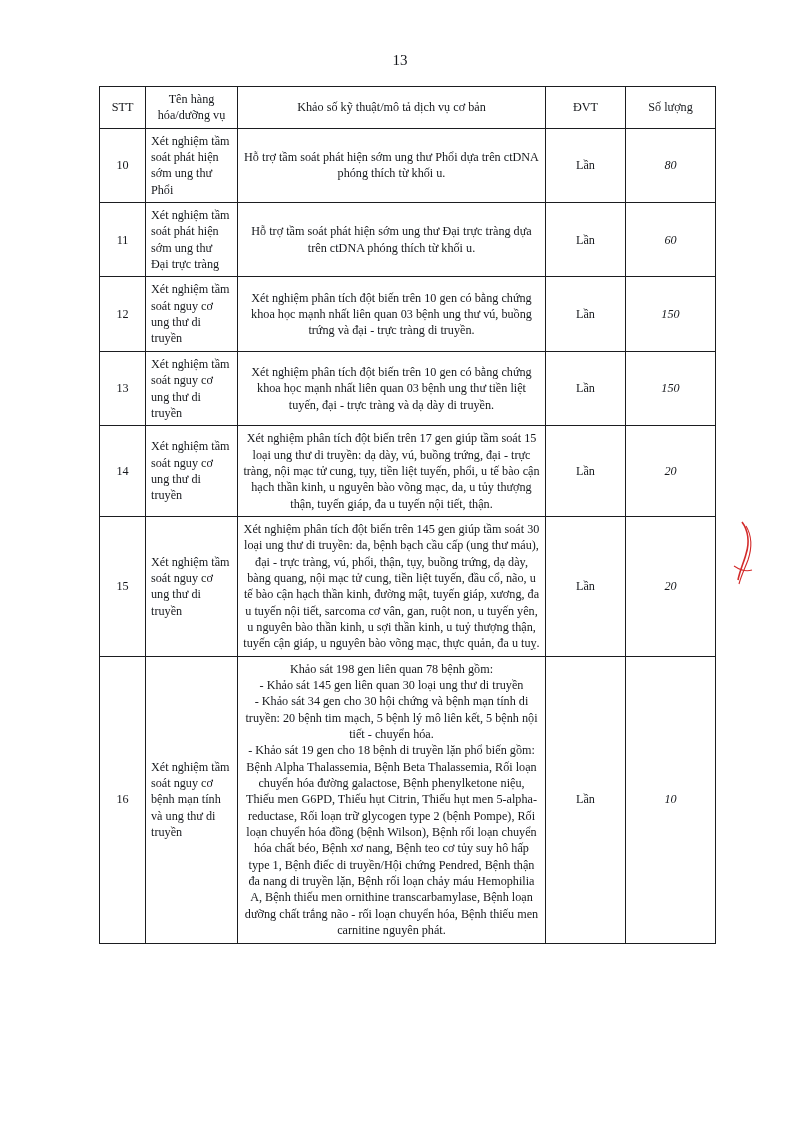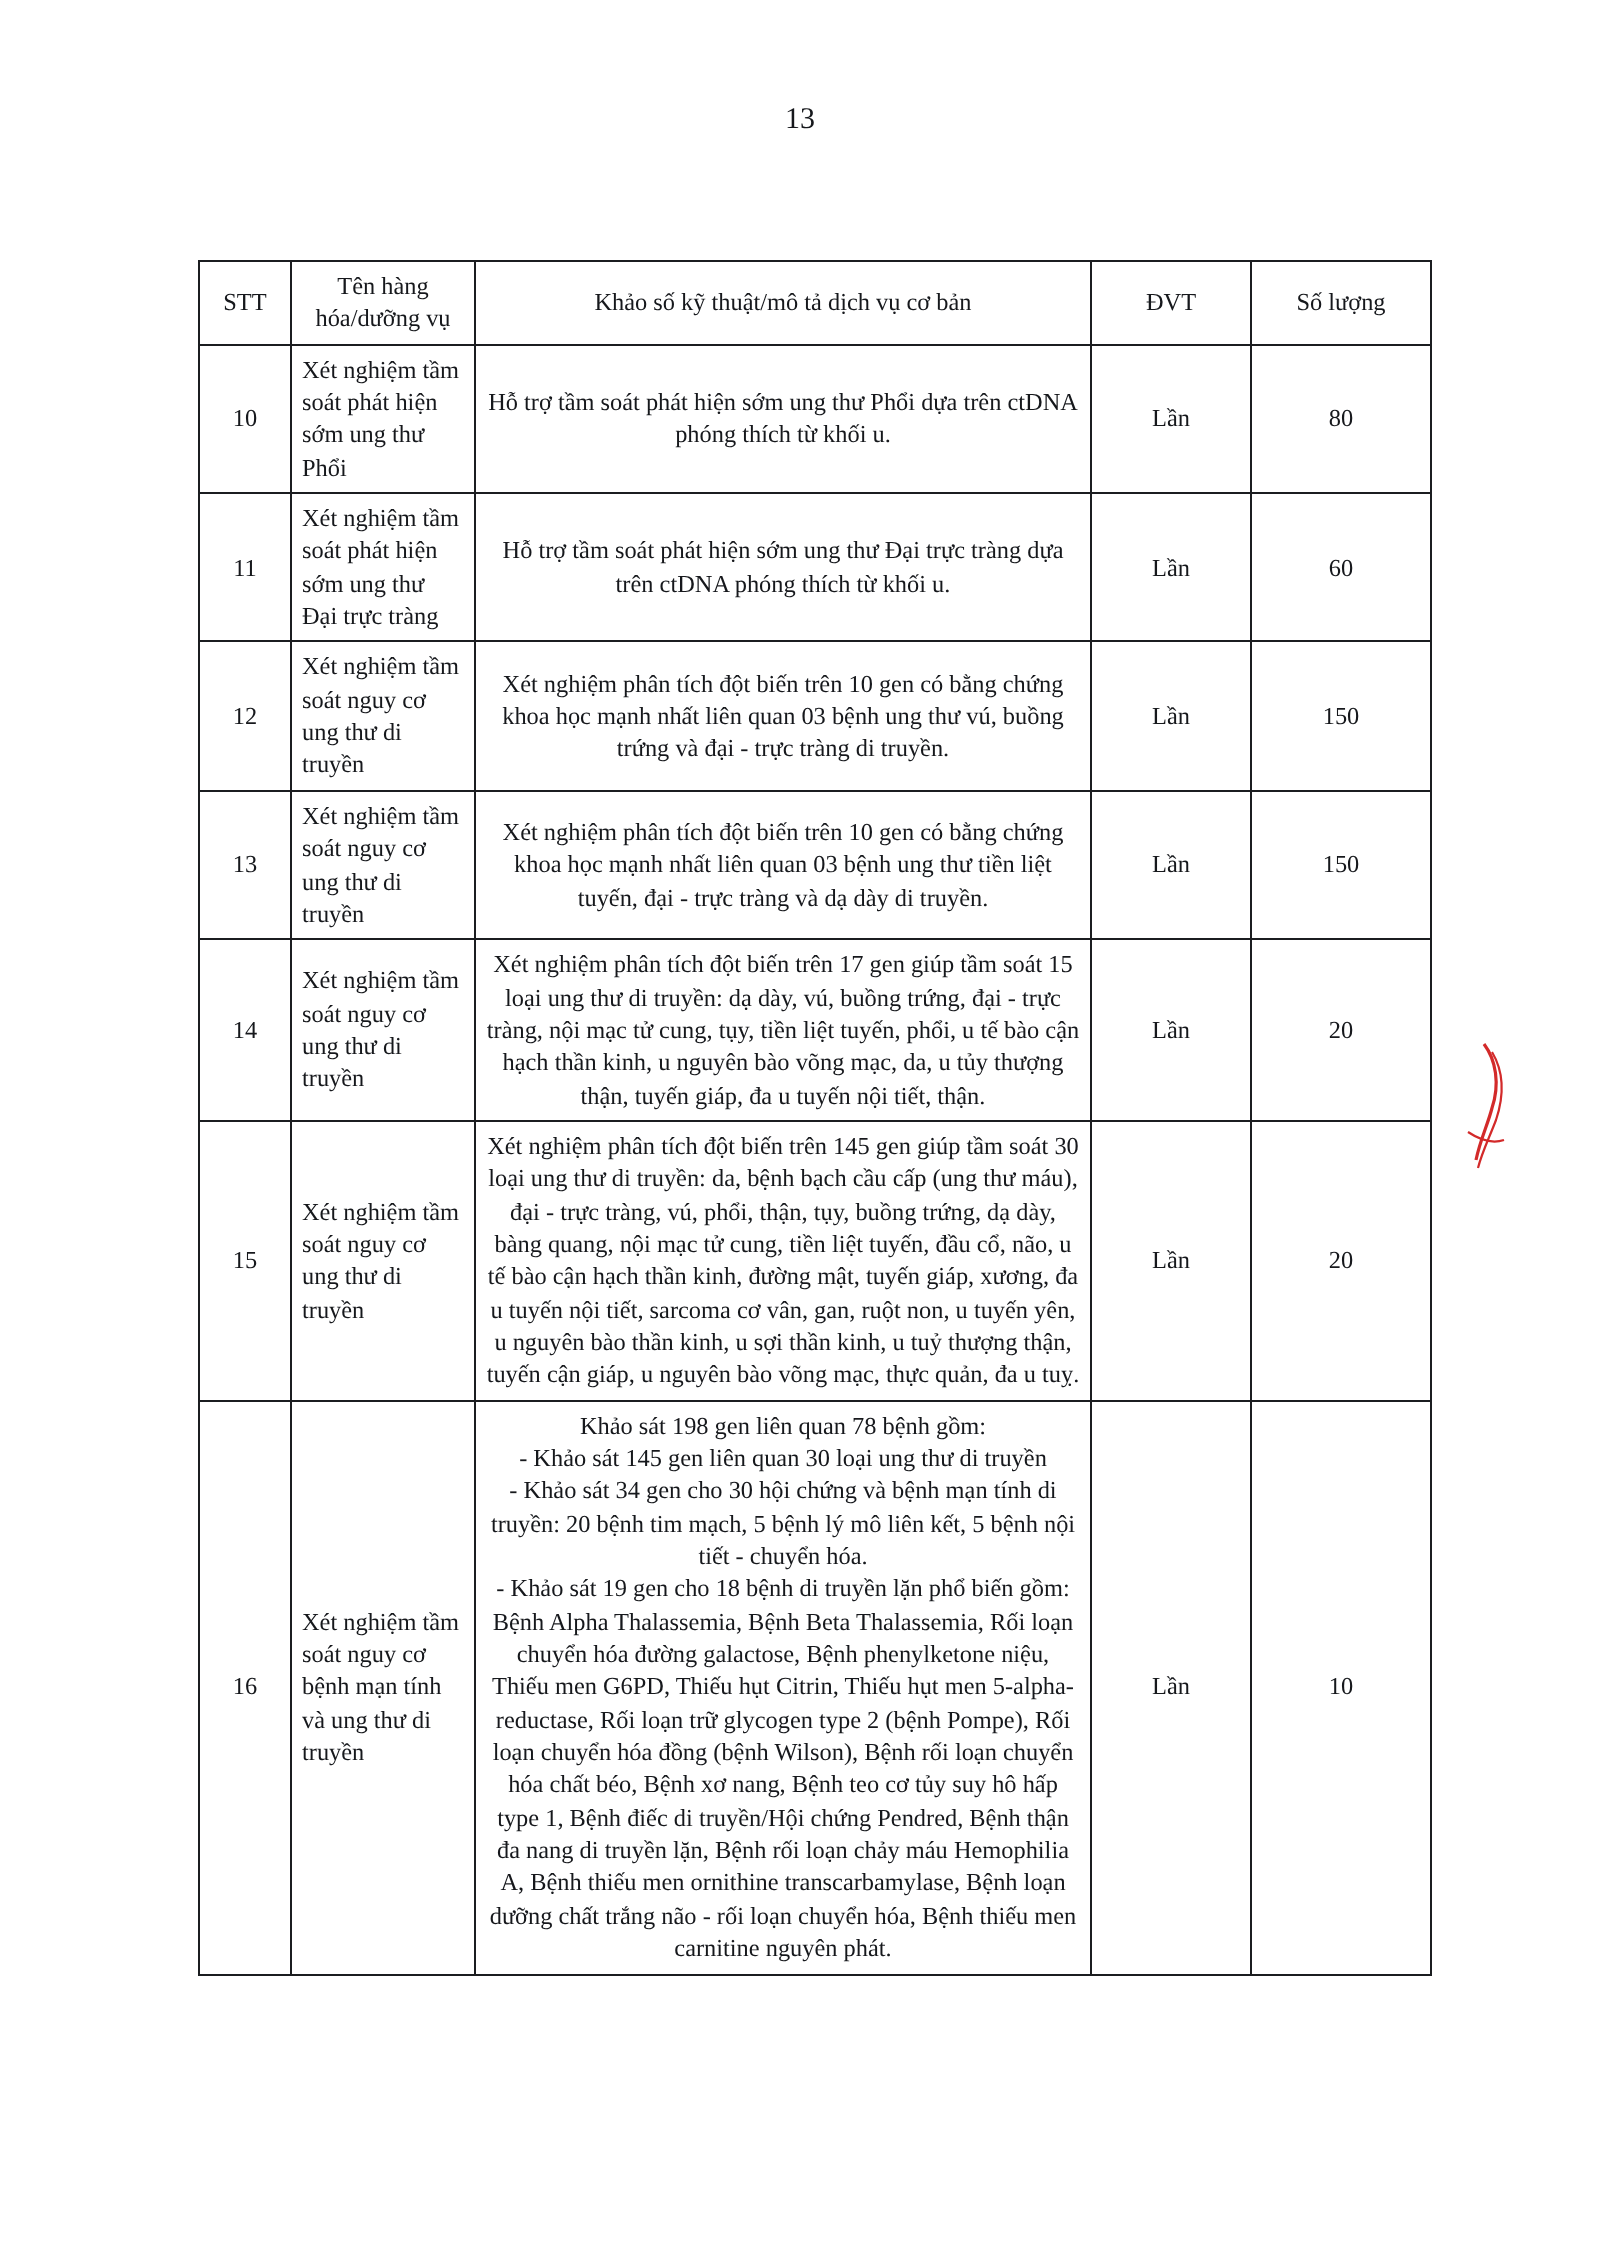--- a/index.html
+++ b/index.html
@@ -33,21 +33,20 @@
   .table-wrap {
     position: absolute;
     top: 86px;
     left: 99px;
     width: 616px;
   }
   table.doc-table {
     border-collapse: collapse;
     width: 616px;
     table-layout: fixed;
-    margin-top: 44px;
   }
   table.doc-table td,
   table.doc-table th {
     border: 1px solid #1b1d20;
     vertical-align: middle;
     padding: 4px 5px;
     font-size: 12.2px;
     line-height: 1.34;
     font-family: "Liberation Serif", serif;
     font-weight: normal;
@@ -72,20 +71,21 @@
     text-align: left;
   }
   td.desc {
     text-align: center;
   }
   td.unit {
     text-align: center;
   }
   td.qty {
     text-align: center;
+    font-style: italic;
   }
   .desc-block {
     white-space: pre-line;
   }
   .stamp {
     position: absolute;
     right: 36px;
     top: 520px;
     width: 40px;
     height: 70px;

